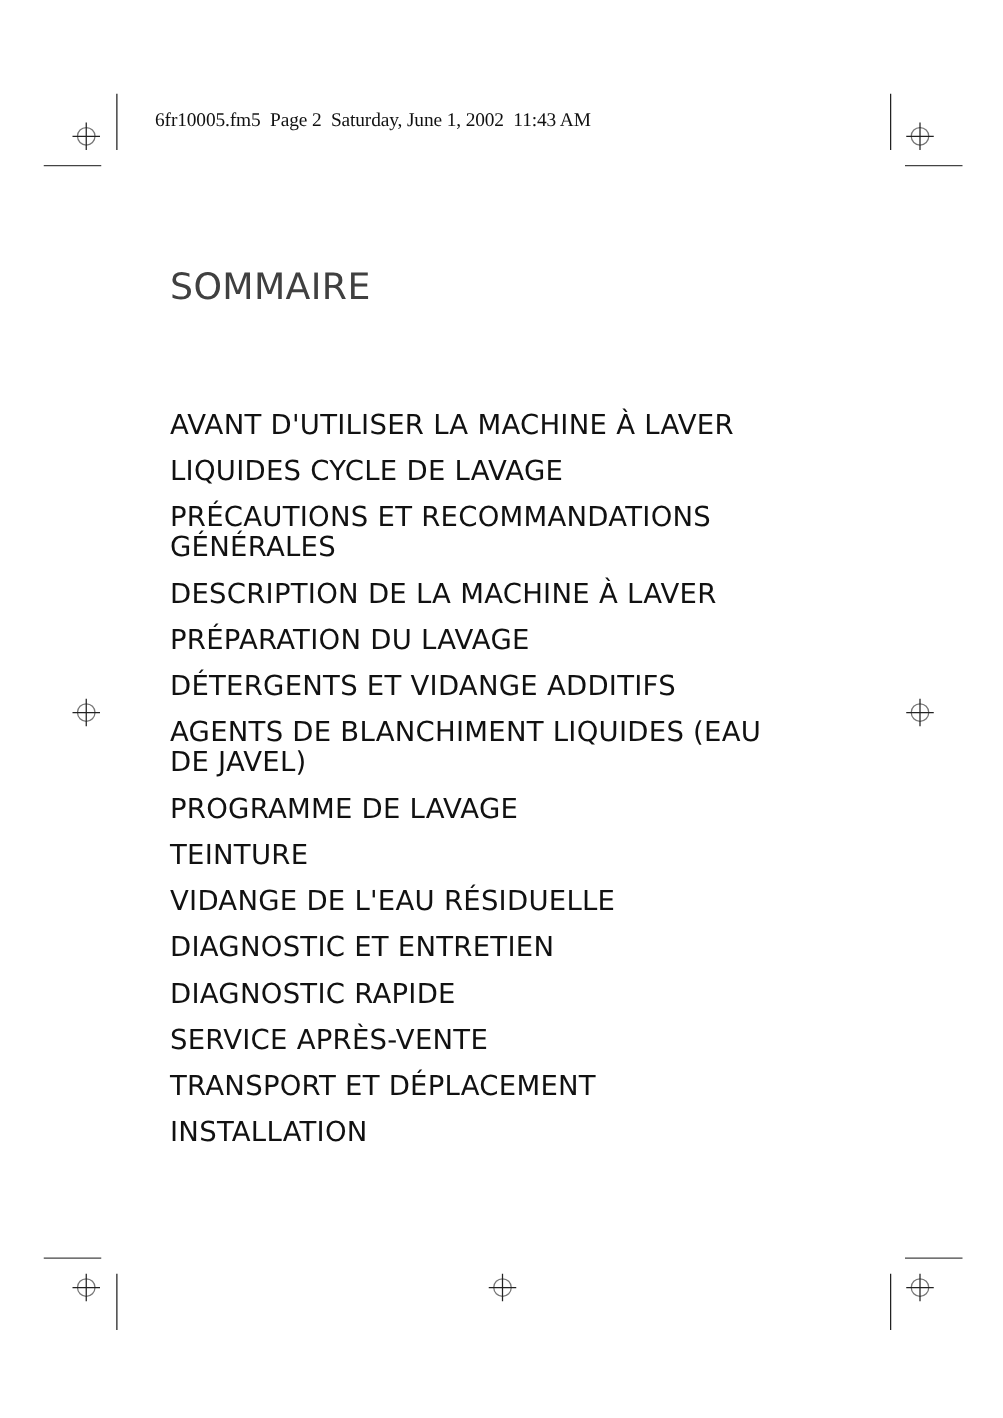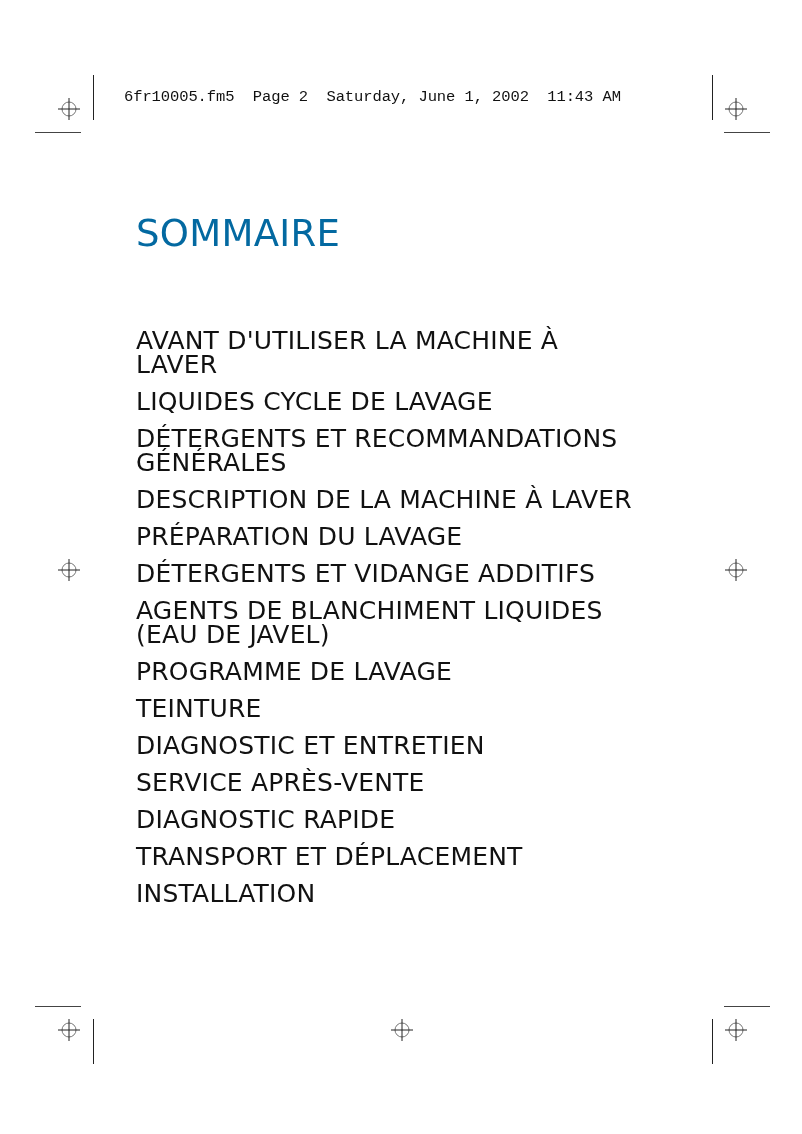--- a/index.html
+++ b/index.html
@@ -4,32 +4,32 @@
 <style>
   html, body { margin: 0; padding: 0; background: #ffffff; }
   body { width: 802px; height: 1134px; position: relative; overflow: hidden; }
   .page { position: absolute; left: 0; top: 0; width: 802px; height: 1134px; background: #fff; }
   .vline { position: absolute; width: 1px; background: #222; }
   .hline { position: absolute; height: 1px; background: #444; }
   .reg { position: absolute; width: 24px; height: 24px; }
   .reg svg { display: block; }
   .slug {
     position: absolute; left: 124px; top: 88px;
-    font-family: Liberation Mono, monospace;
+    font-family: Liberation Serif, serif;
     font-size: 15.5px; color: #111; white-space: pre; letter-spacing: -0.1px; text-align: center;
   }
   .title {
     position: absolute; left: 136px; top: 212px;
     font-family: "DejaVu Sans", sans-serif;
-    font-size: 37px; color: #0369a1; letter-spacing: 0.3px;
+    font-size: 29px; color: #404040; letter-spacing: 0.3px;
   }
   .toc { position: absolute; left: 136px; top: 329px; width: 500px; margin: 0; padding: 0; list-style: none; }
   .toc li {
     font-family: "DejaVu Sans", sans-serif;
-    font-size: 25px; line-height: 24px; color: #111;
+    font-size: 22px; line-height: 24px; color: #111;
     margin-bottom: 13px; letter-spacing: 0.2px;
   }
 </style>
 </head>
 <body>
 
 <div class="page">
 
   <div class="vline" style="left:93px; top:75px; height:45px;"></div>
   <div class="hline" style="left:35px; top:132px; width:46px;"></div>
@@ -66,30 +66,31 @@
       </svg>
   </div>
 
   <div class="slug">6fr10005.fm5  Page 2  Saturday, June 1, 2002  11:43 AM</div>
 
   <div class="title">SOMMAIRE</div>
 
   <ul class="toc">
     <li>AVANT D'UTILISER LA MACHINE À LAVER</li>
     <li>LIQUIDES CYCLE DE LAVAGE</li>
-    <li>DÉTERGENTS ET RECOMMANDATIONS GÉNÉRALES</li>
+    <li>PRÉCAUTIONS ET RECOMMANDATIONS GÉNÉRALES</li>
     <li>DESCRIPTION DE LA MACHINE À LAVER</li>
     <li>PRÉPARATION DU LAVAGE</li>
     <li>DÉTERGENTS ET VIDANGE ADDITIFS</li>
     <li>AGENTS DE BLANCHIMENT LIQUIDES (EAU DE JAVEL)</li>
     <li>PROGRAMME DE LAVAGE</li>
     <li>TEINTURE</li>
+    <li>VIDANGE DE L'EAU RÉSIDUELLE</li>
     <li>DIAGNOSTIC ET ENTRETIEN</li>
+    <li>DIAGNOSTIC RAPIDE</li>
     <li>SERVICE APRÈS-VENTE</li>
-    <li>DIAGNOSTIC RAPIDE</li>
     <li>TRANSPORT ET DÉPLACEMENT</li>
     <li>INSTALLATION</li>
   </ul>
 
   <div class="hline" style="left:35px; top:1006px; width:46px;"></div>
   <div class="vline" style="left:93px; top:1019px; height:45px;"></div>
   <div class="reg" style="left:57px; top:1018px;">
     <svg width="24" height="24" viewBox="0 0 24 24">
         <circle cx="12" cy="12" r="7" fill="none" stroke="#777" stroke-width="1"></circle>
         <line x1="1" y1="12" x2="23" y2="12" stroke="#222" stroke-width="1"></line>

